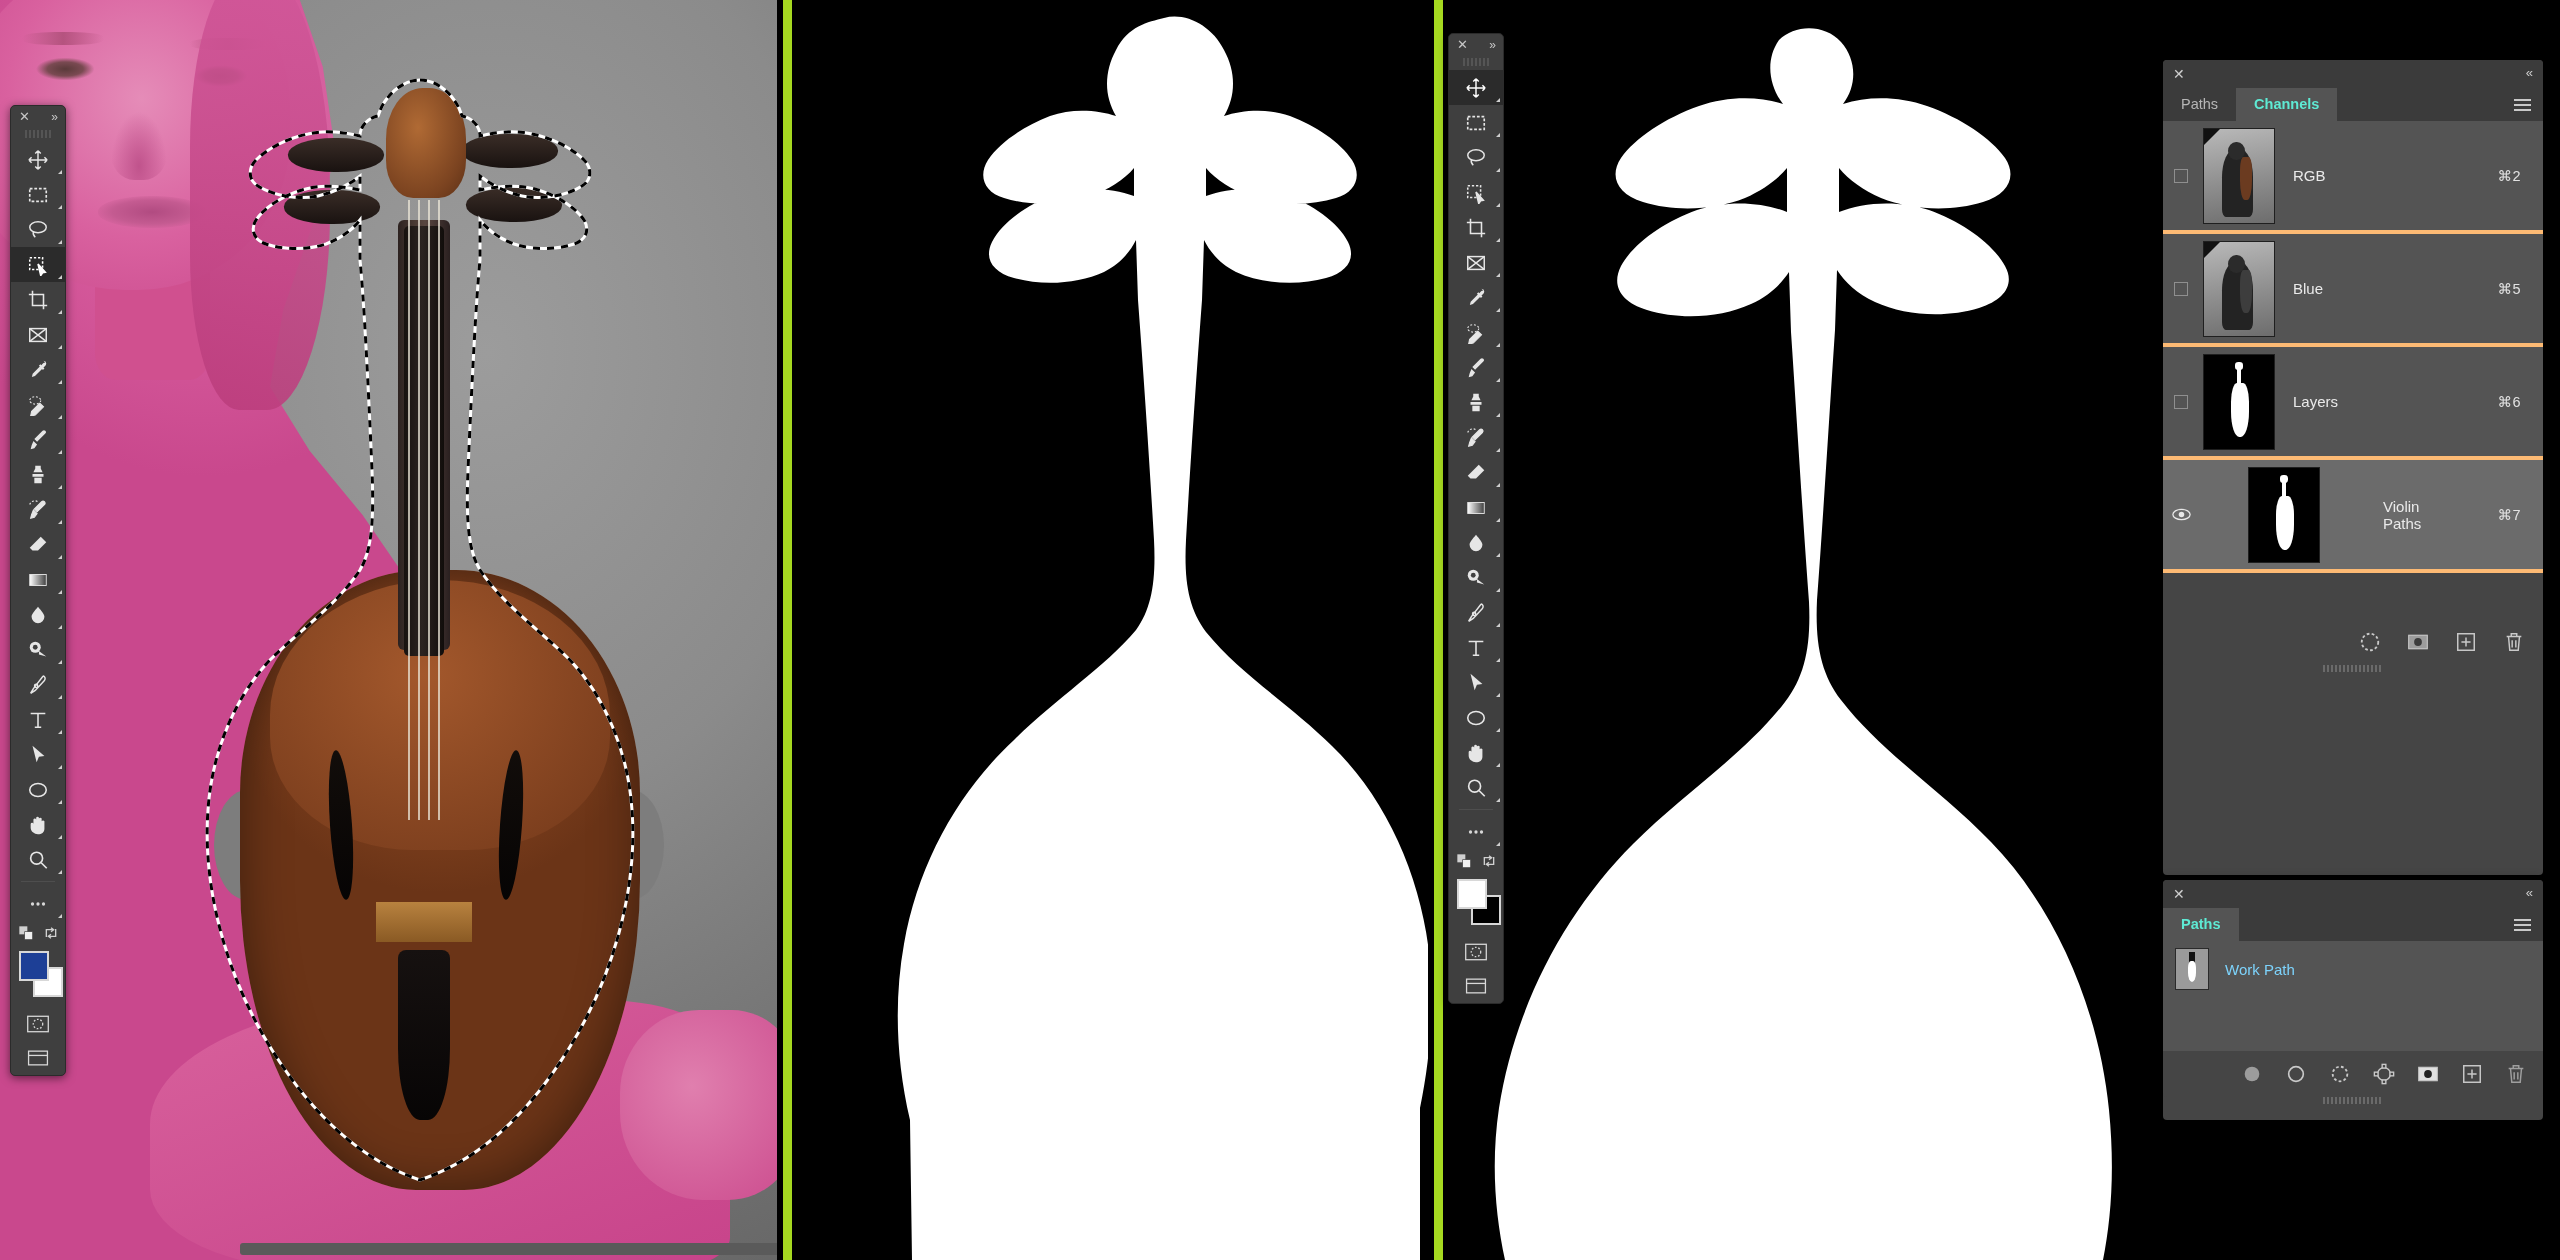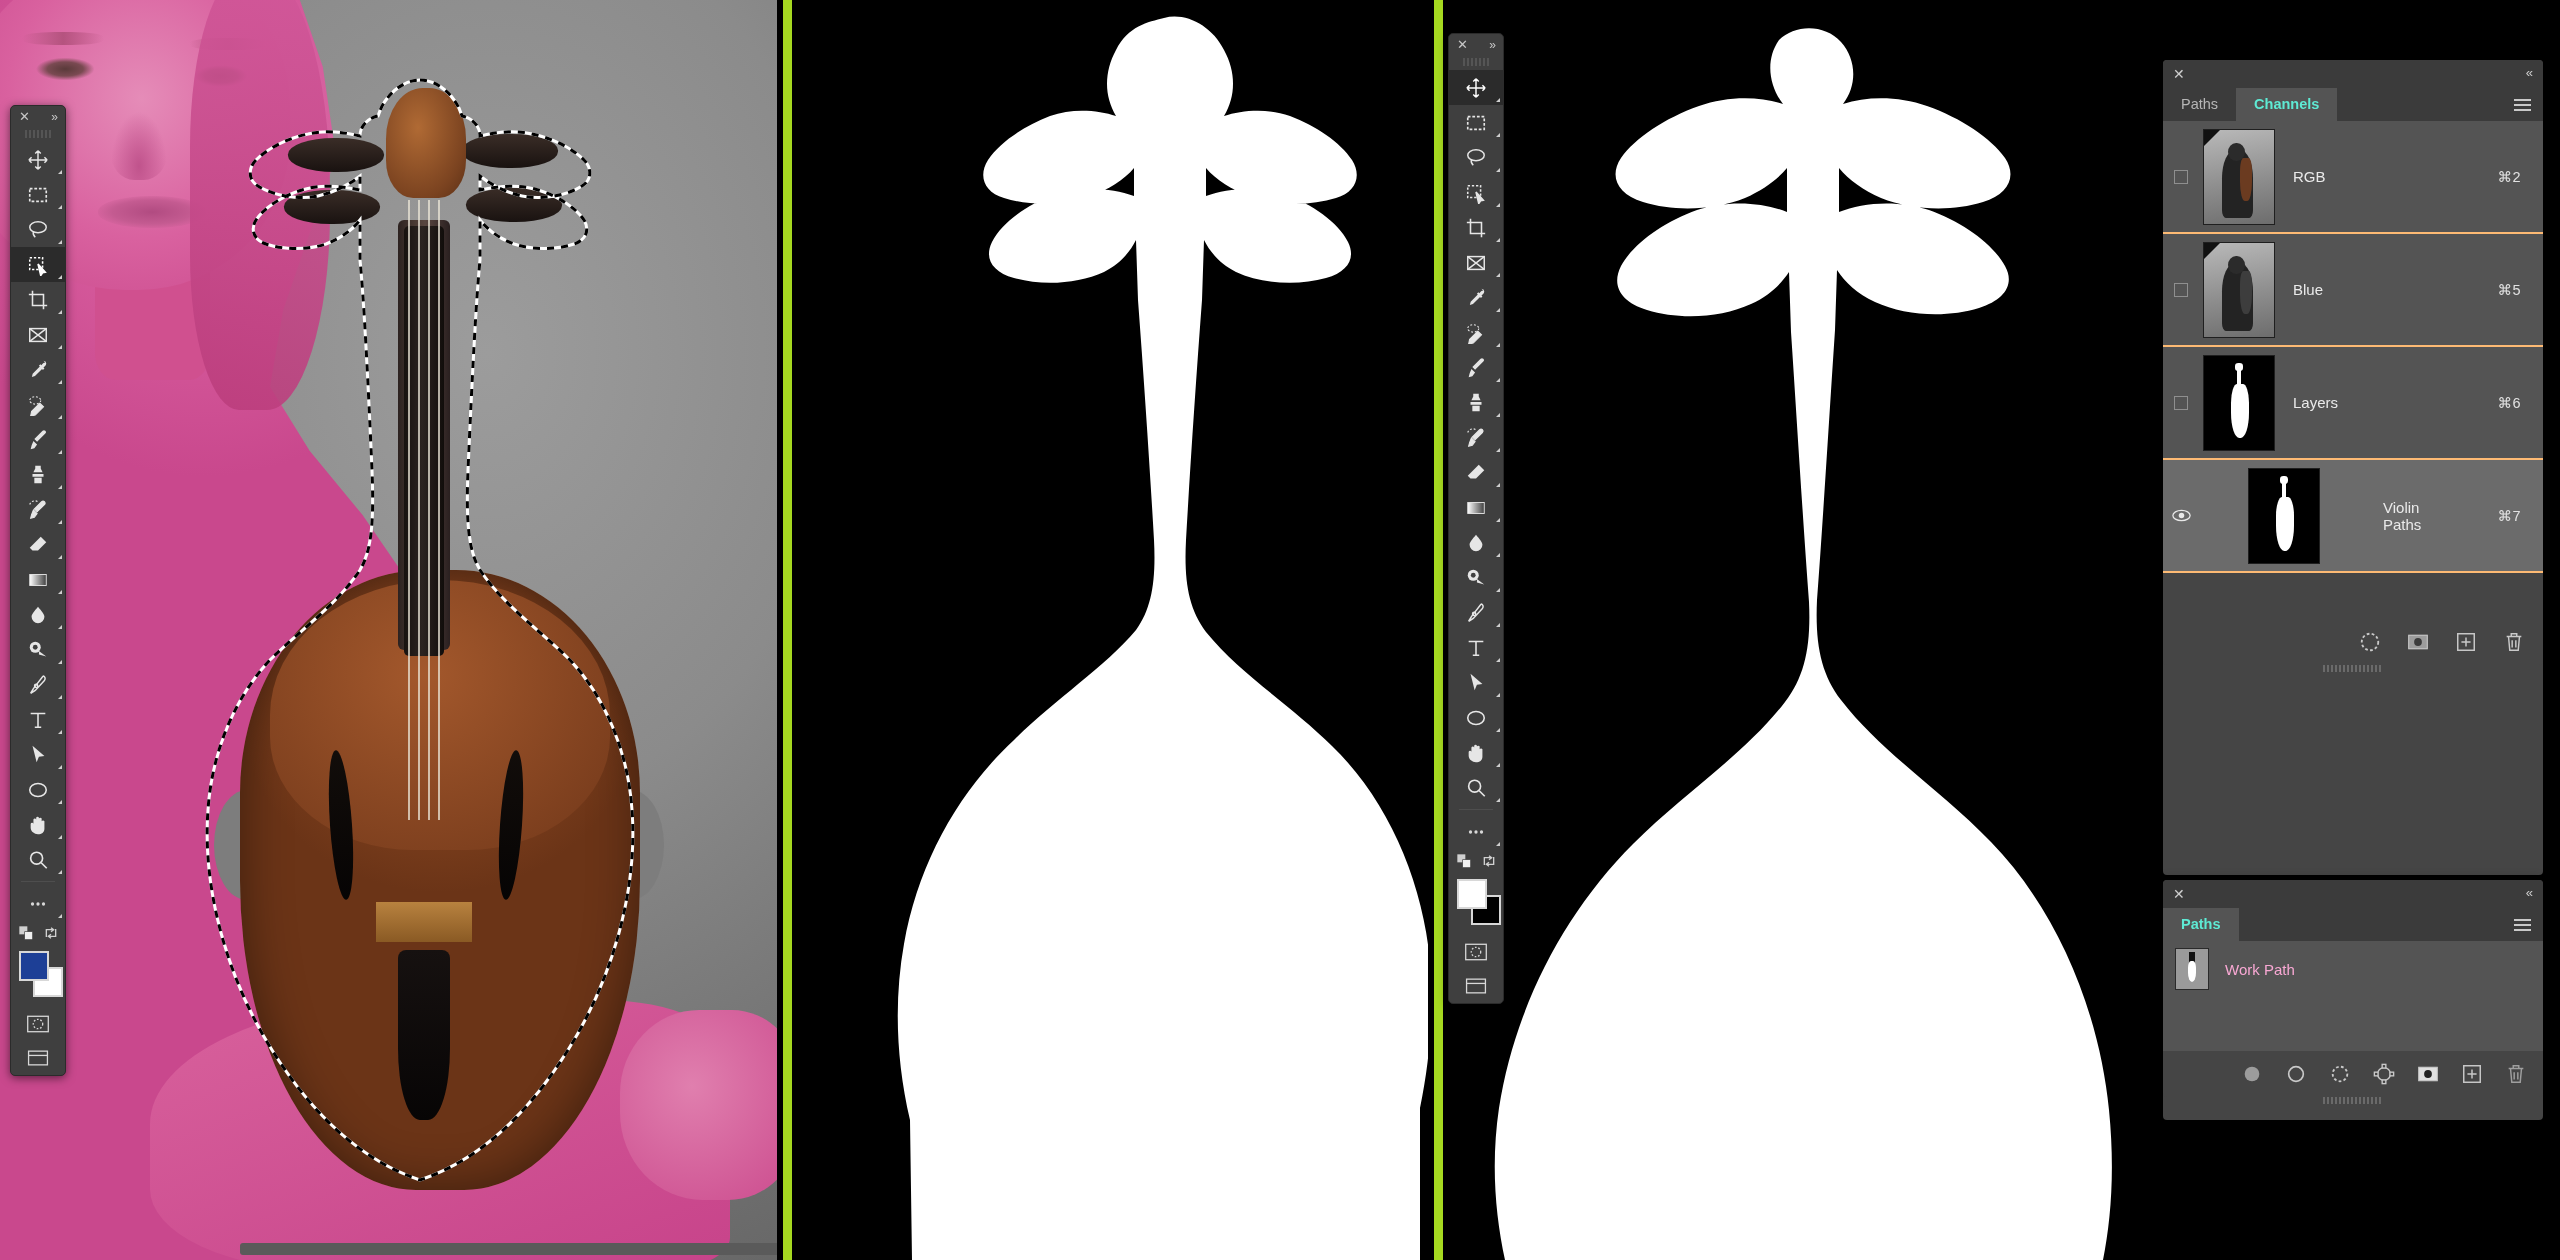--- a/index.html
+++ b/index.html
@@ -139,37 +139,37 @@
   .dock-cx { position:absolute; right:10px; top:5px; color:#cfcfcf; font-size:13px; }
   .tabbar { height:33px; background:#3b3b3b; position:relative; display:flex; }
   .tab { padding:0 18px; height:33px; line-height:33px; font-size:14.5px;
     color:#b6b6b6; }
   .tab.active { background:#545454; color:#5eead4; font-weight:bold; }
   .hamb { position:absolute; right:12px; top:11px; width:17px; }
   .hamb span { display:block; height:2px; background:#c9c9c9; margin-bottom:3px; }
 
   .chan-list { background:#545454; }
   .chan-row { position:relative; height:113px; display:flex; align-items:center;
-    border-bottom:2px solid #fdba74; }
+    border-bottom:4px solid #fdba74; }
   .chan-row.sel { background:#6b6b6b;gap:45px; }
   .eye-cell { width:36px; display:flex; align-items:center; justify-content:center; }
   .eye-box { width:14px; height:14px; border:1px solid #8f8f8f; }
   .thumb { width:72px; height:96px; border:1px solid #1f1f1f; background:#111;
     position:relative; overflow:hidden; flex:0 0 auto; margin-left:4px; }
   .chan-name { margin-left:18px; font-size:15px; color:#eaeaea; flex:1; }
   .chan-key { font-size:14.5px; color:#e2e2e2; margin-right:22px; letter-spacing:.5px; }
   .dock-foot { height:46px; background:#454545; display:flex; align-items:center;
     justify-content:flex-end; padding-right:18px; gap:26px;
     border-radius:0 0 4px 4px; }
   .foot-ic { width:22px; height:22px; display:block; }
 
   .path-row { height:56px; display:flex; align-items:center; background:#545454; }
   .path-thumb { width:34px; height:42px; margin-left:12px; background:#9a9a9a;
     border:1px solid #2a2a2a; position:relative; overflow:hidden; }
-  .path-name { margin-left:16px; font-size:15px; color:#f9a8d4; }
+  .path-name { margin-left:16px; font-size:15px; color:#7dd3fc; }
 
   
   .th-photo { position:absolute; inset:0;
     background:linear-gradient(170deg,#b9b9b9 0%,#8e8e8e 55%,#6d6d6d 100%); }
   .th-photo.gray { filter:grayscale(1); }
   .th-corner { position:absolute; left:0; top:0; width:0; height:0;
     border-left:16px solid #111; border-bottom:16px solid transparent; }
   .th-fig { position:absolute; left:26%; top:22%; width:44%; height:72%;
     background:#232323; border-radius:42% 42% 12% 12%; }
   .th-headd { position:absolute; left:34%; top:14%; width:24%; height:20%;

